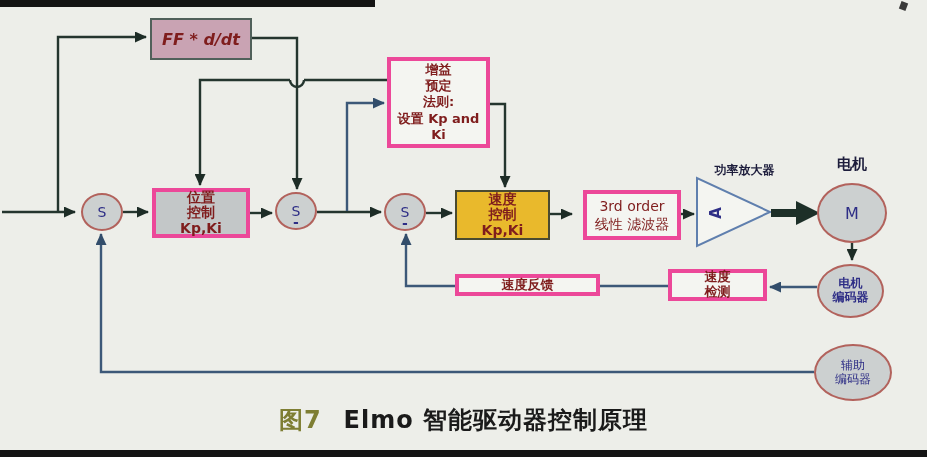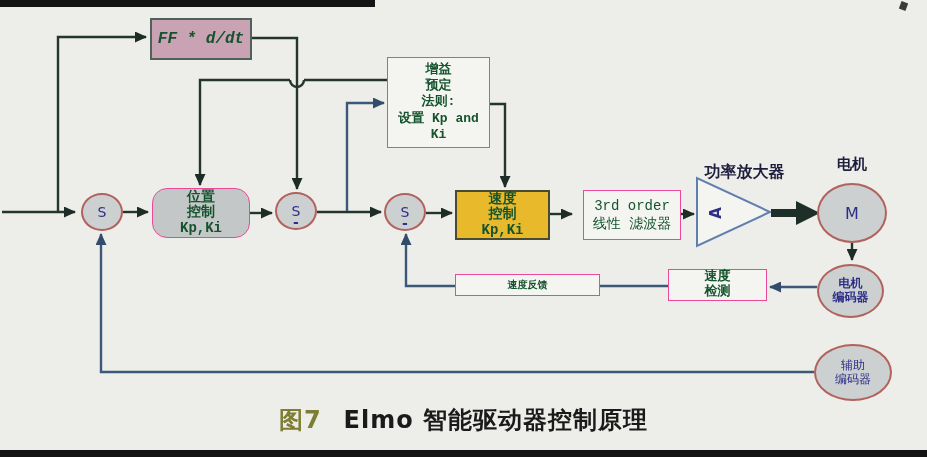--- a/index.html
+++ b/index.html
@@ -1,37 +1,37 @@
 <!DOCTYPE html>
 <html><head>
 <meta charset="utf-8">
 <style>
   html,body{margin:0;padding:0;}
   body{font-family:"DejaVu Sans","Liberation Sans",sans-serif;}
   #stage{position:relative;width:927px;height:457px;background:#edeee9;overflow:hidden;}
   .abs{position:absolute;box-sizing:border-box;}
   .box{display:flex;align-items:center;justify-content:center;text-align:center;
-       white-space:pre-line;color:#14532d;font-family:Liberation Mono, monospace;}
-  .blue-border{border:1px solid #ec4899;background:#f4f5f1;}
+       white-space:pre-line;color:#7f1d1d;}
+  .blue-border{border:4px solid #ec4899;background:#f4f5f1;}
   .lbl{font-weight:bold;color:#1d1d3c;text-align:center;}
   .circle{border-radius:50%;background:#ccd0d0;border:2px solid #b2625c;
           display:flex;align-items:center;justify-content:center;text-align:center;
           color:#2e2e86;white-space:pre-line;}
   .minus{position:absolute;bottom:-2px;left:42%;font-size:14px;font-weight:bold;color:#2e2e86;}
   #ff-box{left:150px;top:18px;width:102px;height:42px;background:#c9a3b3;
           border:2px solid #50605a;font-style:italic;font-weight:bold;font-size:16px;}
   #gain-box{left:387px;top:57px;width:103px;height:91px;font-size:13px;line-height:1.26;font-weight:bold;}
   #pos-box{left:152px;top:188px;width:98px;height:50px;background:#c3c7c8;
-           font-size:14px;line-height:1.1;font-weight:bold;border-radius:15px;}
+           font-size:14px;line-height:1.1;font-weight:bold;}
   #speed-box{left:455px;top:190px;width:95px;height:50px;background:#e9b92c;
            border:2px solid #4a4a30;font-size:14px;line-height:1.1;font-weight:bold;}
   #filter-box{left:583px;top:190px;width:98px;height:50px;font-size:14px;line-height:1.3;}
   #detect-box{left:668px;top:269px;width:99px;height:32px;font-size:13px;line-height:1.15;font-weight:bold;}
-  #fb-box{left:455px;top:274px;width:145px;height:22px;font-size:10px;font-weight:bold;z-index:3;}
-  #amp-label{left:697px;top:162px;width:95px;font-size:16px;}
+  #fb-box{left:455px;top:274px;width:145px;height:22px;font-size:13px;font-weight:bold;z-index:3;}
+  #amp-label{left:697px;top:162px;width:95px;font-size:12px;}
   #motor-label{left:820px;top:155px;width:64px;font-size:15px;}
   #s1{left:81px;top:193px;width:42px;height:38px;font-size:14px;}
   #s2{left:275px;top:192px;width:42px;height:38px;font-size:14px;}
   #s3{left:384px;top:193px;width:42px;height:38px;font-size:14px;}
   #m-circle{left:817px;top:183px;width:70px;height:60px;font-size:16px;}
   #enc-circle{left:817px;top:264px;width:67px;height:54px;font-size:12px;line-height:1.15;font-weight:bold;}
   #aux-circle{left:814px;top:344px;width:78px;height:57px;font-size:12px;line-height:1.15;font-weight:normal;}
   #amp-a{left:700px;top:197px;width:32px;height:32px;display:flex;align-items:center;justify-content:center;
          transform:rotate(-90deg);font-size:15px;font-weight:bold;color:#2e2e86;}
   #caption{left:0;top:404px;width:927px;text-align:center;font-size:24px;font-weight:bold;color:#1a1a1a;letter-spacing:1px;}

